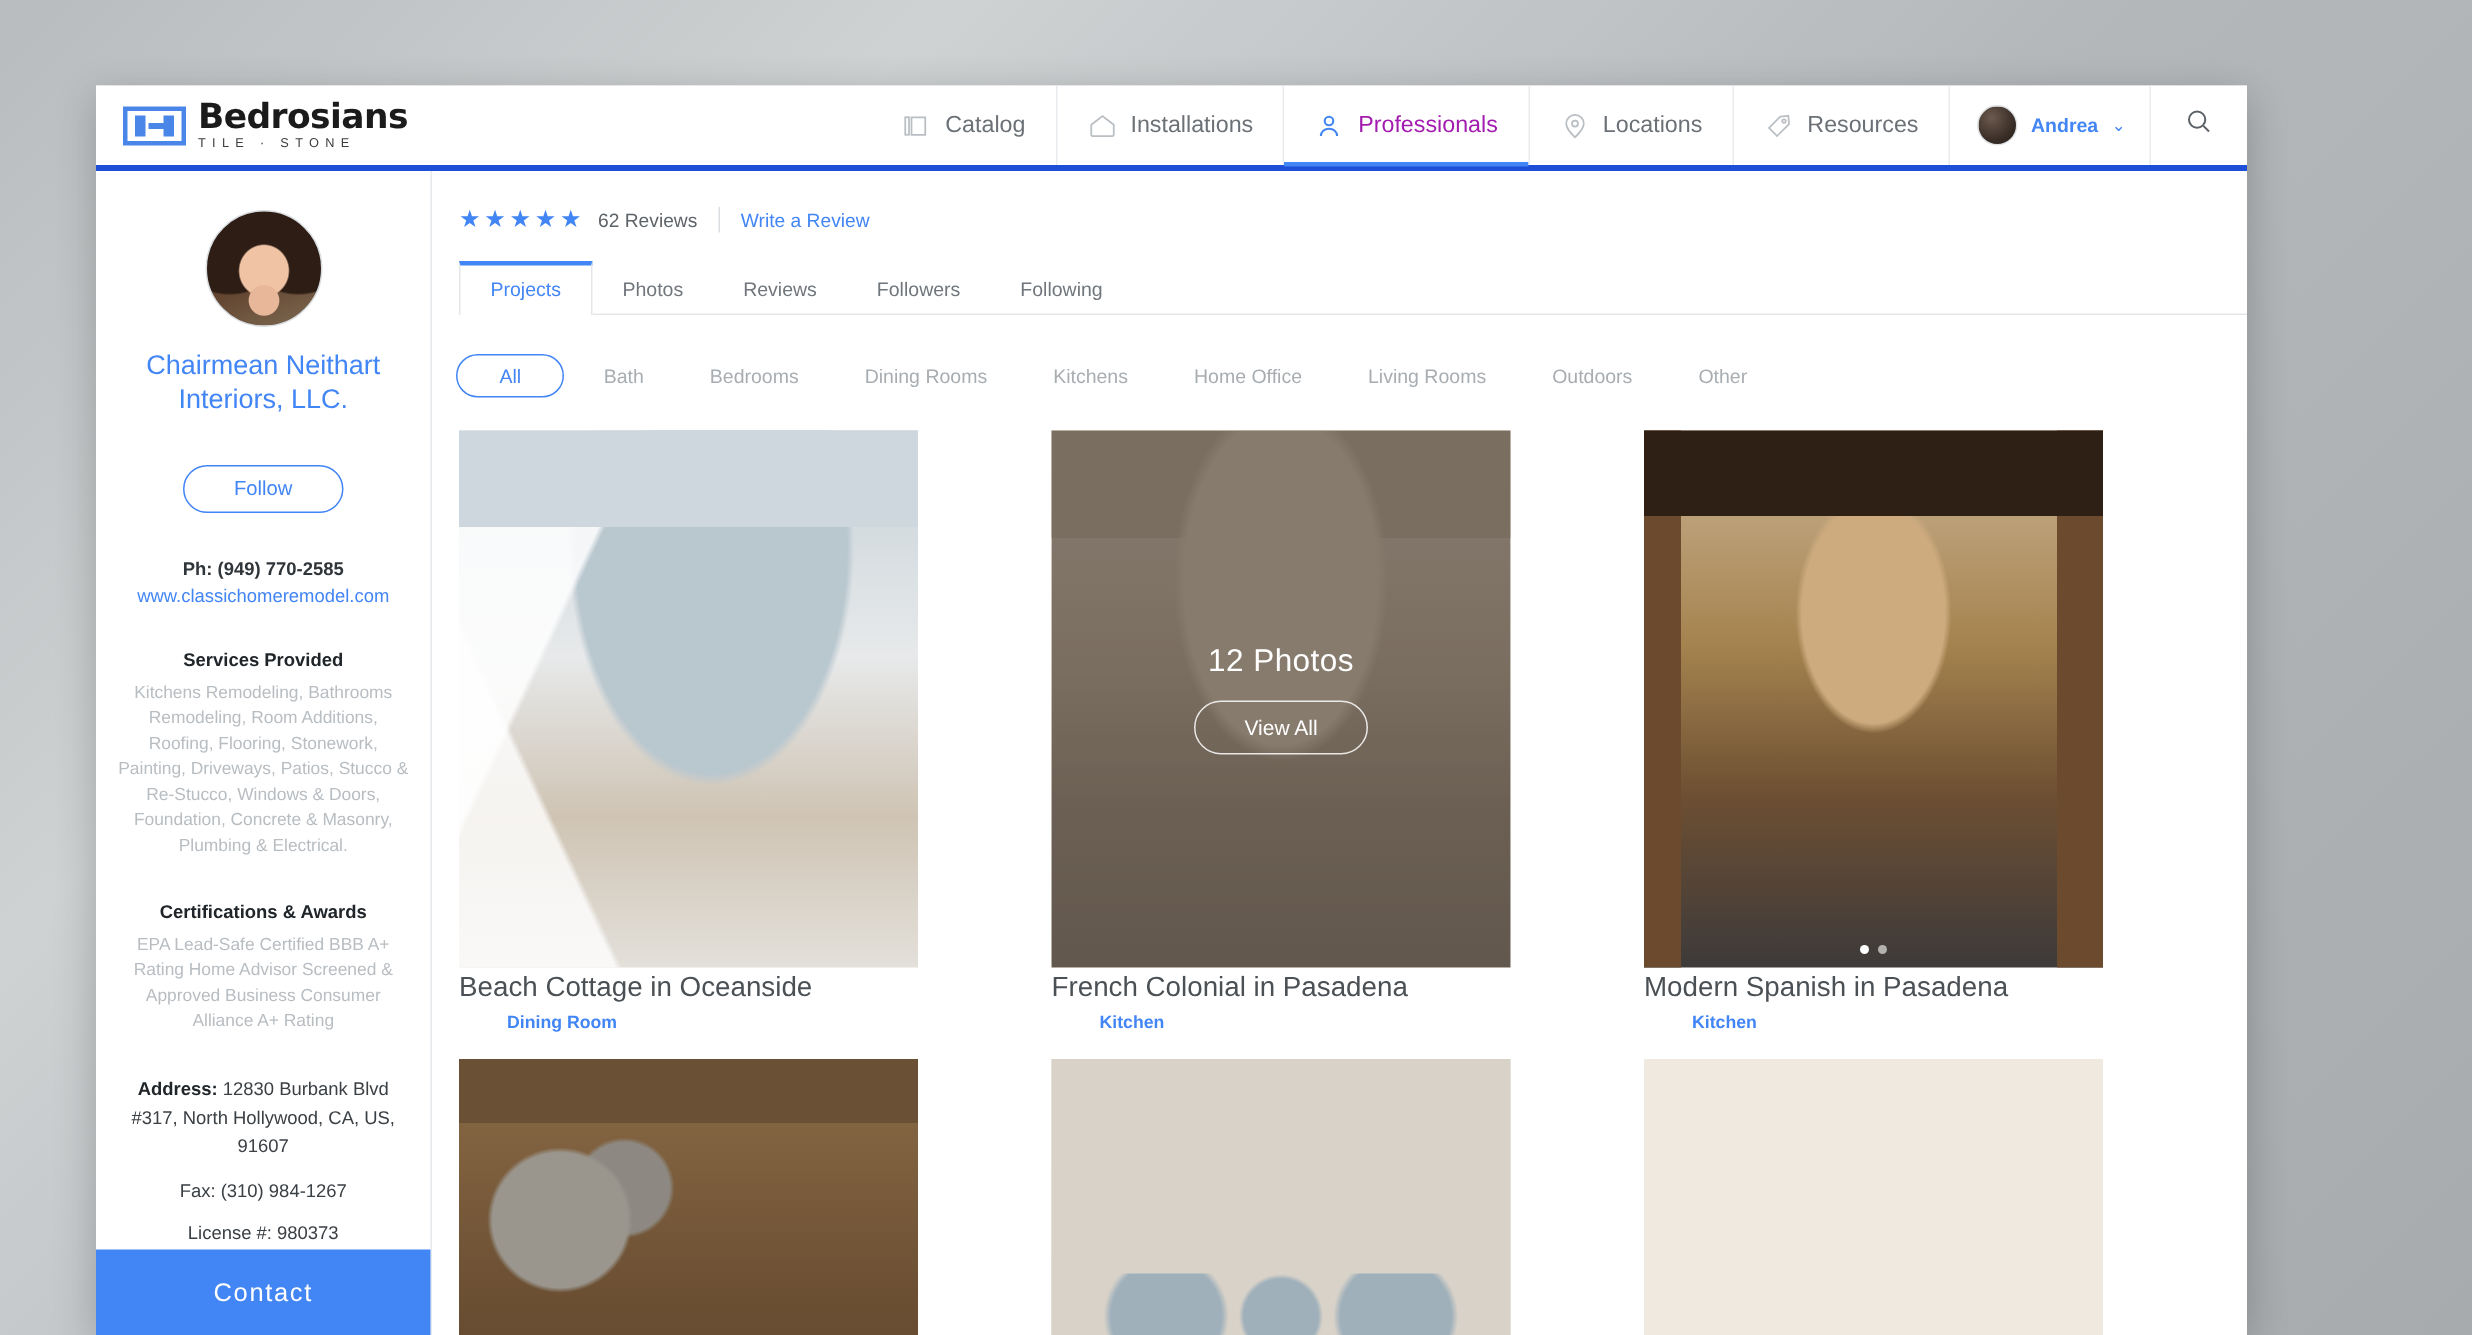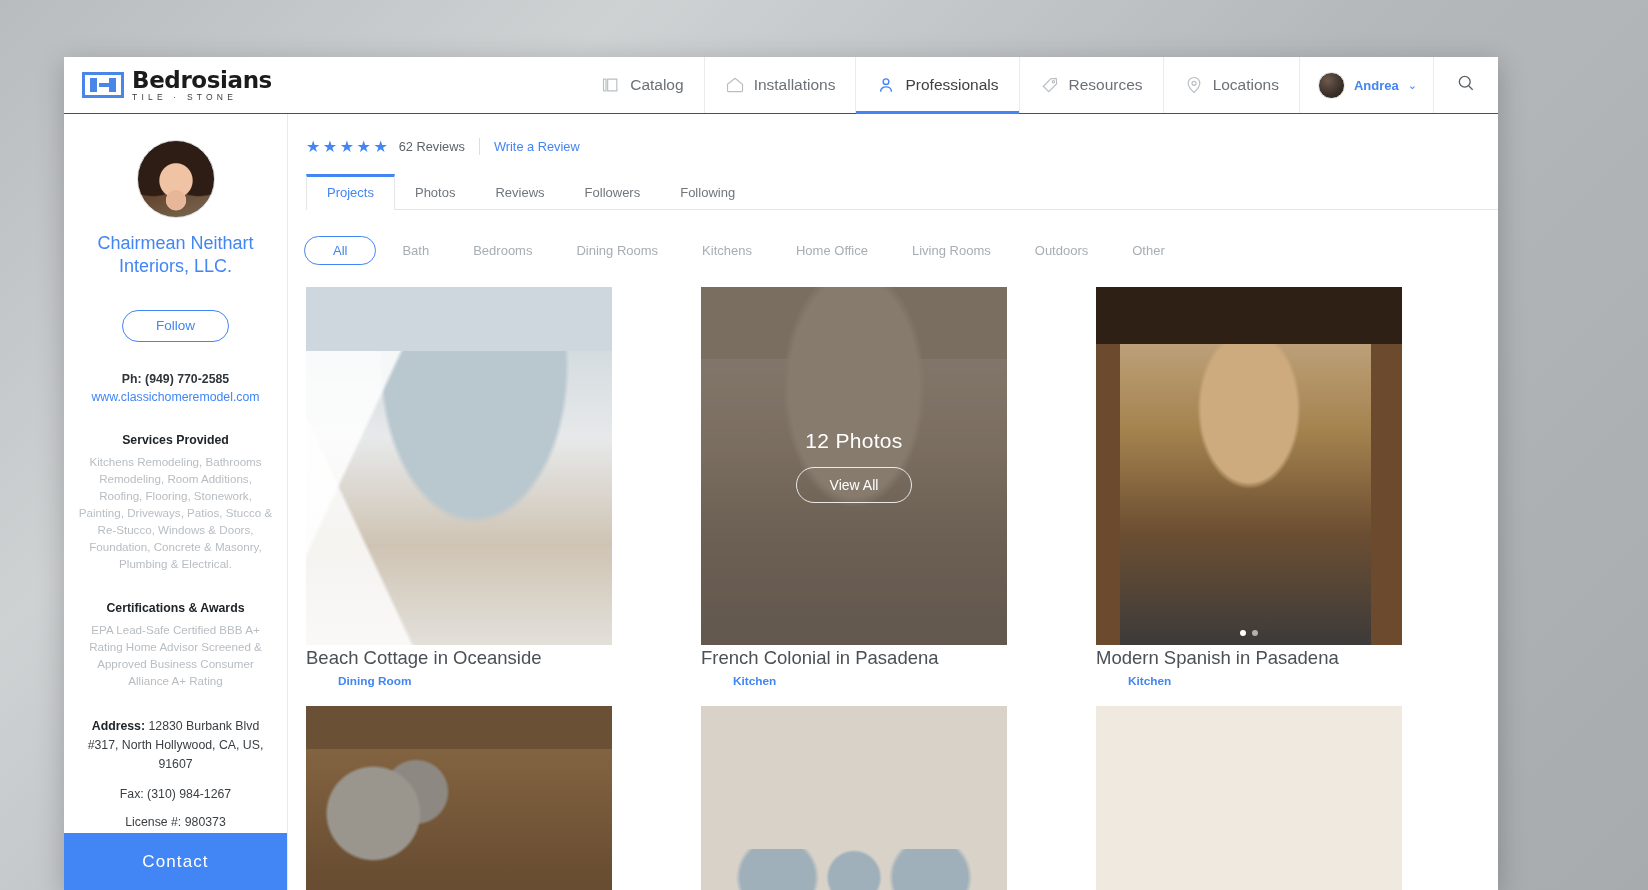--- a/index.html
+++ b/index.html
@@ -19,21 +19,21 @@
     left: 64px; top: 57px;
     width: 1434px; height: 833px;
     background: #ffffff;
     box-shadow: 0 6px 26px rgba(0,0,0,.22);
     overflow: hidden;
   }
 
   
   #topnav {
     height: 57px;
-    border-bottom: 1px solid #1d4ed8;
+    border-bottom: 4px solid #1d4ed8;
     display: flex; align-items: center;
     position: relative;
     background: #fff;
   }
   #brand { display: flex; align-items: center; margin-left: 18px; }
   .brand-mark {
     width: 42px; height: 26px;
     border: 3px solid #4a86e8;
     background: #fff;
     position: relative;
@@ -64,21 +64,21 @@
     display: flex; align-items: center; gap: 9px;
     height: 100%;
     padding: 0 20px;
     color: #6b7177; font-size: 15.5px;
     border-left: 1px solid #e9ecee;
     position: relative;
     cursor: pointer;
     white-space: nowrap;
   }
   .nav-item:first-child { border-left: none; }
-  .nav-item.active { color: #404040; }
+  .nav-item.active { color: #a21caf; }
   .nav-item.active:after {
     content: ""; position: absolute; left: 0; right: 0; bottom: -1px;
     height: 3px; background: #4285f4;
   }
   .nav-ico { width: 20px; height: 20px; flex: none; display: block; }
   .nav-ico svg { display: block; width: 20px; height: 20px; }
 
   #user-chip {
     display: flex; align-items: center; gap: 9px;
     padding: 0 16px 0 18px; height: 100%;
@@ -370,35 +370,35 @@
             <circle cx="12" cy="8" r="3.4"></circle>
               <path d="M5.5 20c0-3.6 2.9-5.8 6.5-5.8s6.5 2.2 6.5 5.8"></path>
           </svg>
         </span>
         <span>Professionals</span>
       </div>
 
       <div class="nav-item">
         <span class="nav-ico">
           <svg viewBox="0 0 24 24" fill="none" stroke="#b9bec3" stroke-width="1.4">
+            <path d="M12 21s7-6.2 7-11a7 7 0 1 0-14 0c0 4.8 7 11 7 11z"></path>
+              <circle cx="12" cy="10" r="2.4"></circle>
+          </svg>
+        </span>
+        <span>Locations</span>
+      </div>
+
+      <div class="nav-item">
+        <span class="nav-ico">
+          <svg viewBox="0 0 24 24" fill="none" stroke="#b9bec3" stroke-width="1.4">
             <path d="M4 13.5L10.5 20 20 10.5 19.5 4 13 4.5z"></path>
               <circle cx="16" cy="8" r="1.4"></circle>
           </svg>
         </span>
         <span>Resources</span>
-      </div>
-
-      <div class="nav-item">
-        <span class="nav-ico">
-          <svg viewBox="0 0 24 24" fill="none" stroke="#b9bec3" stroke-width="1.4">
-            <path d="M12 21s7-6.2 7-11a7 7 0 1 0-14 0c0 4.8 7 11 7 11z"></path>
-              <circle cx="12" cy="10" r="2.4"></circle>
-          </svg>
-        </span>
-        <span>Locations</span>
       </div>
 
       <div id="user-chip">
         <div id="avatar-nav"></div>
         <span id="user-name">Andrea</span>
         <span class="caret">⌄</span>
       </div>
 
       <div id="search-btn">
         <span>

